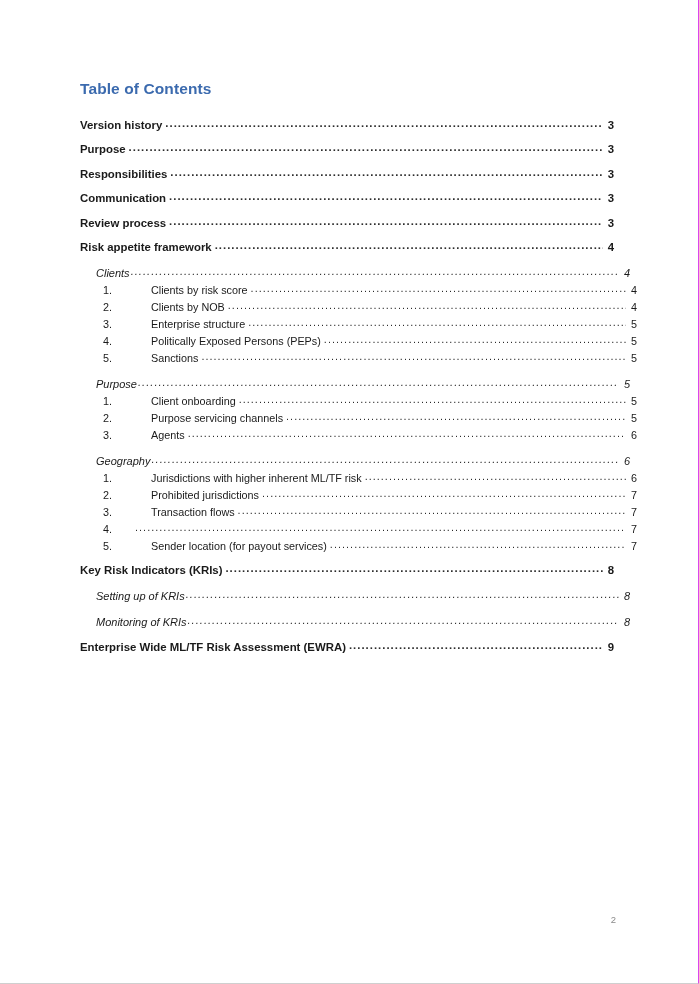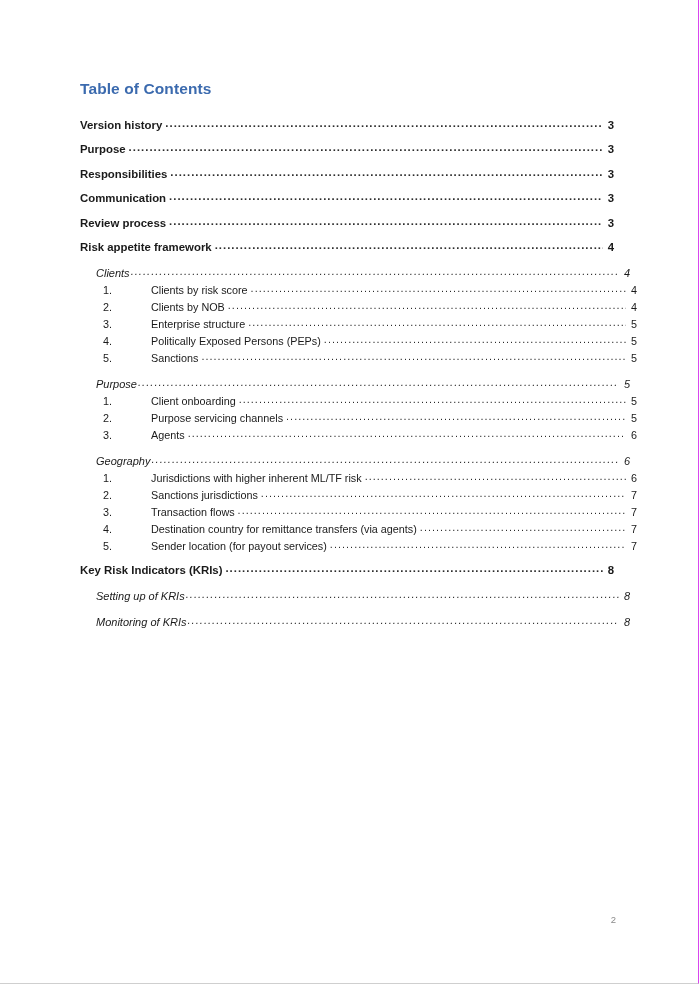--- a/index.html
+++ b/index.html
@@ -212,33 +212,32 @@
           <span class="pg">6</span>
         </div>
         <div class="toc-row lvl3">
           <span class="num">1.</span>
           <span class="lbl">Jurisdictions with higher inherent ML/TF risk</span>
           <span class="leader"></span>
           <span class="pg">6</span>
         </div>
         <div class="toc-row lvl3">
           <span class="num">2.</span>
-          <span class="lbl">Sanctions jurisdictions</span>
+          <span class="lbl">Prohibited jurisdictions</span>
           <span class="leader"></span>
           <span class="pg">7</span>
         </div>
         <div class="toc-row lvl3">
           <span class="num">3.</span>
           <span class="lbl">Transaction flows</span>
           <span class="leader"></span>
           <span class="pg">7</span>
         </div>
         <div class="toc-row lvl3">
           <span class="num">4.</span>
-          <span class="lbl">Destination country for remittance transfers (via agents)</span>
           <span class="leader"></span>
           <span class="pg">7</span>
         </div>
         <div class="toc-row lvl3">
           <span class="num">5.</span>
           <span class="lbl">Sender location (for payout services)</span>
           <span class="leader"></span>
           <span class="pg">7</span>
         </div>
         <div class="toc-row lvl1">
@@ -249,19 +248,24 @@
         <div class="toc-row lvl2">
           <span class="lbl">Setting up of KRIs</span>
           <span class="leader"></span>
           <span class="pg">8</span>
         </div>
         <div class="toc-row lvl2">
           <span class="lbl">Monitoring of KRIs</span>
           <span class="leader"></span>
           <span class="pg">8</span>
         </div>
+        <div class="toc-row lvl1">
+          <span class="lbl">Enterprise Wide ML/TF Risk Assessment (EWRA)</span>
+          <span class="leader"></span>
+          <span class="pg">9</span>
+        </div>
       </div>
 
   </div>
 
   <div class="footer-page">2</div>
 
 </div>
 
 </body></html>

